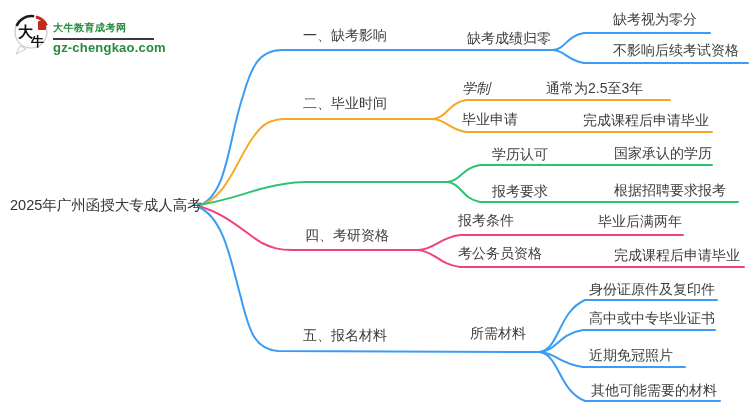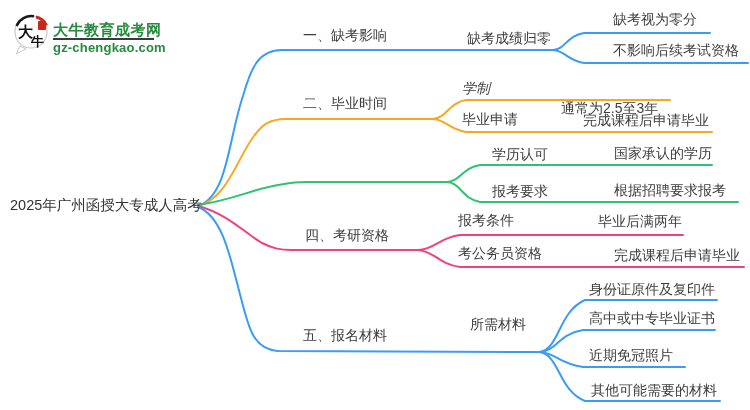--- a/index.html
+++ b/index.html
@@ -11,21 +11,21 @@
   }
   .stage{position:absolute;inset:0;width:750px;height:410px;}
   svg.lines{position:absolute;left:0;top:0;width:750px;height:410px;}
   .node{
     position:absolute;white-space:nowrap;
     font-size:14px;line-height:17px;color:#3d3d3d;
   }
   .central{font-size:14.5px;color:#333;}
   .brand-name{
     position:absolute;left:53px;top:21px;
-    font-size:15px;font-weight:bold;color:#278b3e;letter-spacing:.5px;
+    font-size:10px;font-weight:bold;color:#278b3e;letter-spacing:.5px;
   }
   .brand-url{
     position:absolute;left:53px;top:40px;
     font-size:13px;font-weight:bold;color:#278b3e;letter-spacing:.2px;
   }
   .brand-divider{
     position:absolute;left:53px;top:38px;width:101px;height:2px;
     background:#3a3a3a;
   }
   .logo-icon{position:absolute;left:12px;top:13px;}
@@ -85,35 +85,35 @@
 
   <div class="node central" style="left:10px;top:197px;">2025年广州函授大专成人高考</div>
 
   <div class="node" style="left:303px;top:27px;">一、缺考影响</div>
   <div class="node" style="left:467px;top:30px;">缺考成绩归零</div>
   <div class="node" style="left:613px;top:11px;">缺考视为零分</div>
   <div class="node" style="left:613px;top:42px;">不影响后续考试资格</div>
 
   <div class="node" style="left:303px;top:95px;">二、毕业时间</div>
   <div class="node" style="left:462px;top:80px;font-style:italic;">学制</div>
-  <div class="node" style="left:561px;top:80px;margin-top:20px;">通常为2.5至3年</div>
+  <div class="node" style="left:546px;top:80px;">通常为2.5至3年</div>
   <div class="node" style="left:462px;top:111px;">毕业申请</div>
   <div class="node" style="left:583px;top:112px;">完成课程后申请毕业</div>
 
   <div class="node" style="left:492px;top:146px;">学历认可</div>
   <div class="node" style="left:614px;top:145px;">国家承认的学历</div>
   <div class="node" style="left:492px;top:183px;">报考要求</div>
   <div class="node" style="left:614px;top:182px;">根据招聘要求报考</div>
 
   <div class="node" style="left:305px;top:227px;">四、考研资格</div>
   <div class="node" style="left:458px;top:212px;">报考条件</div>
   <div class="node" style="left:598px;top:213px;">毕业后满两年</div>
   <div class="node" style="left:458px;top:245px;">考公务员资格</div>
   <div class="node" style="left:614px;top:247px;">完成课程后申请毕业</div>
 
   <div class="node" style="left:303px;top:327px;">五、报名材料</div>
-  <div class="node" style="left:470px;top:316px;">所需材料</div>
+  <div class="node" style="left:470px;top:326px;font-family:Liberation Mono, monospace;">所需材料</div>
   <div class="node" style="left:589px;top:281px;">身份证原件及复印件</div>
   <div class="node" style="left:589px;top:310px;">高中或中专毕业证书</div>
   <div class="node" style="left:589px;top:347px;">近期免冠照片</div>
   <div class="node" style="left:591px;top:382px;">其他可能需要的材料</div>
 
 </div>
 
 </body></html>

